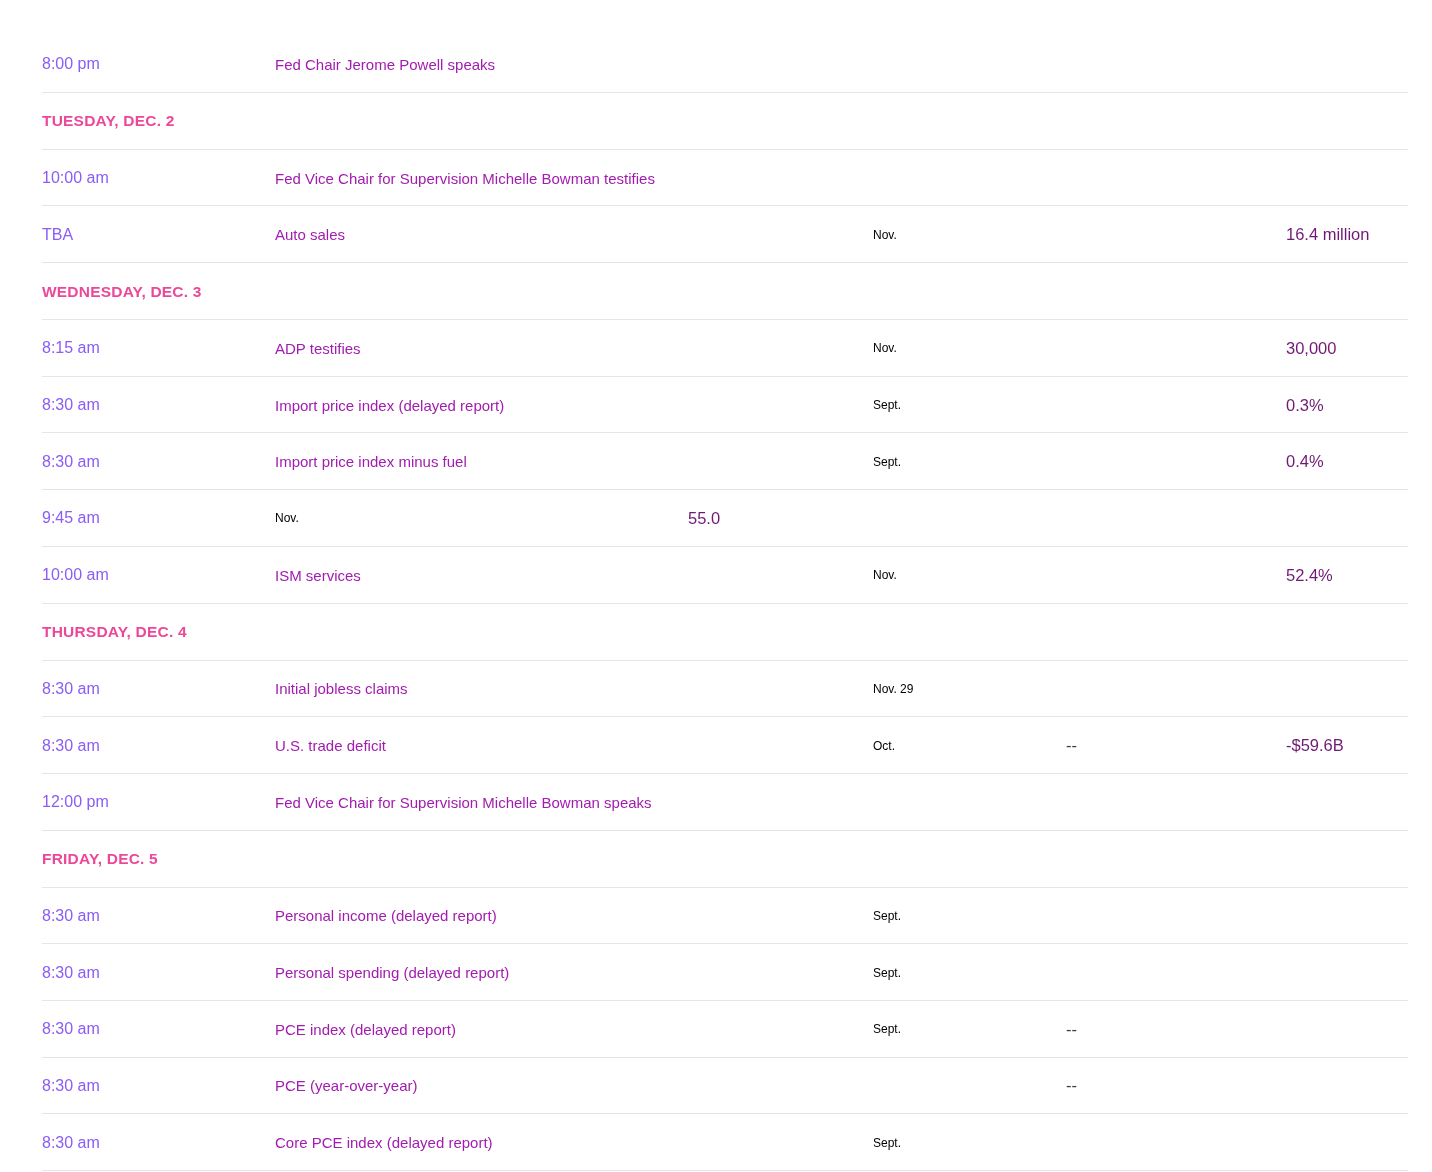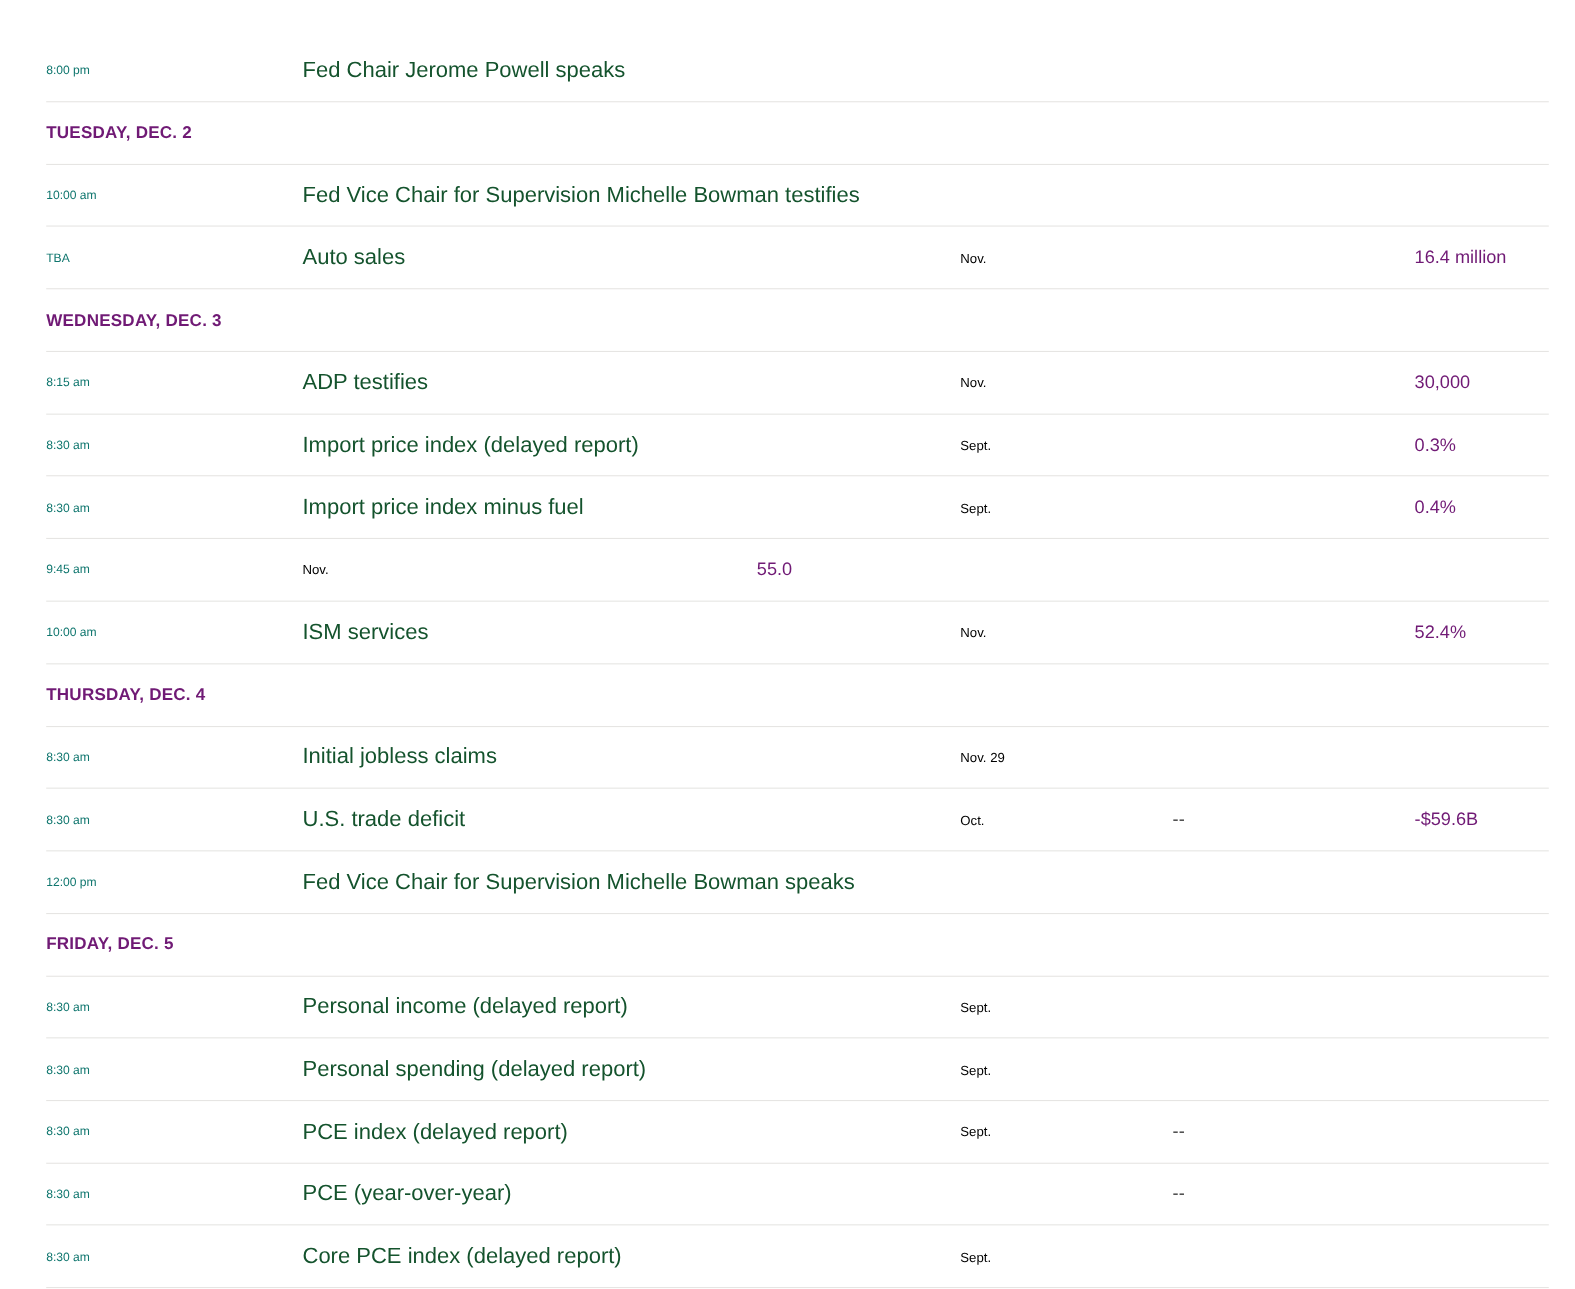--- a/index.html
+++ b/index.html
@@ -44,35 +44,35 @@
   }
 
   .row.day-header {
     height: 57px;
   }
 
   .day-label {
     font-size: 15.5px;
     font-weight: bold;
     letter-spacing: 0.2px;
-    color: #701a75;
+    color: #ec4899;
     text-transform: uppercase;
   }
 
   .c-time {
     width: 233px;
     flex: 0 0 233px;
-    font-size: 11px;
-    color: #0f766e;
+    font-size: 16px;
+    color: #8b5cf6;
   }
   .c-event {
     width: 598px;
     flex: 0 0 598px;
-    font-size: 20px;
-    color: #14532d;
+    font-size: 15px;
+    color: #a21caf;
   }
   .c-period {
     width: 193px;
     flex: 0 0 193px;
     font-size: 12px;
     color: #000000;
   }
   .c-forecast {
     width: 220px;
     flex: 0 0 220px;

